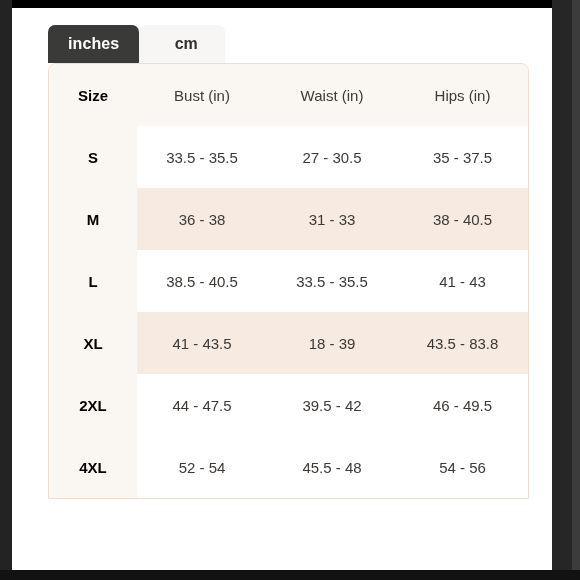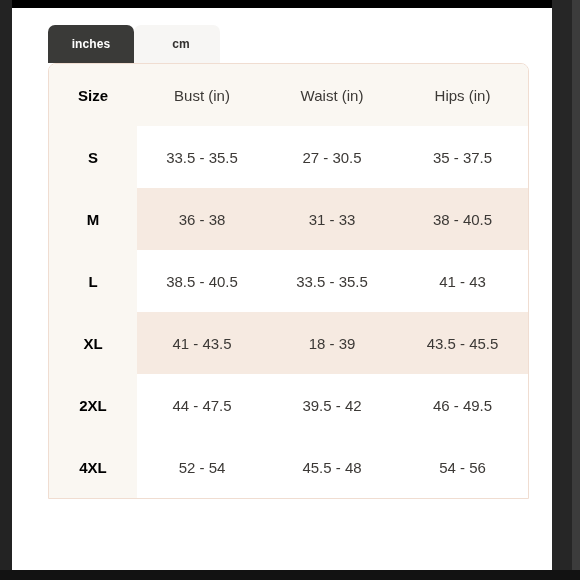--- a/index.html
+++ b/index.html
@@ -72,21 +72,21 @@
     display: flex;
     align-items: flex-end;
   }
   .tab {
     box-sizing: border-box;
     height: 38px;
     line-height: 38px;
     padding: 0 20px;
     min-width: 86px;
     text-align: center;
-    font-size: 12px;
+    font-size: 16px;
     font-weight: 700;
     letter-spacing: .1px;
     cursor: pointer;
     user-select: none;
   }
   .tab.active {
     background: #3a3a38;
     color: #ffffff;
     border-radius: 7px 7px 0 0;
   }
@@ -200,21 +200,21 @@
           <tr class="odd">
             <td class="size-cell">L</td>
             <td>38.5 - 40.5</td>
             <td>33.5 - 35.5</td>
             <td>41 - 43</td>
           </tr>
           <tr class="even">
             <td class="size-cell">XL</td>
             <td>41 - 43.5</td>
             <td>18 - 39</td>
-            <td>43.5 - 45.5</td>
+            <td>43.5 - 83.8</td>
           </tr>
           <tr class="odd">
             <td class="size-cell">2XL</td>
             <td>44 - 47.5</td>
             <td>39.5 - 42</td>
             <td>46 - 49.5</td>
           </tr>
           <tr class="odd">
             <td class="size-cell">4XL</td>
             <td>52 - 54</td>

